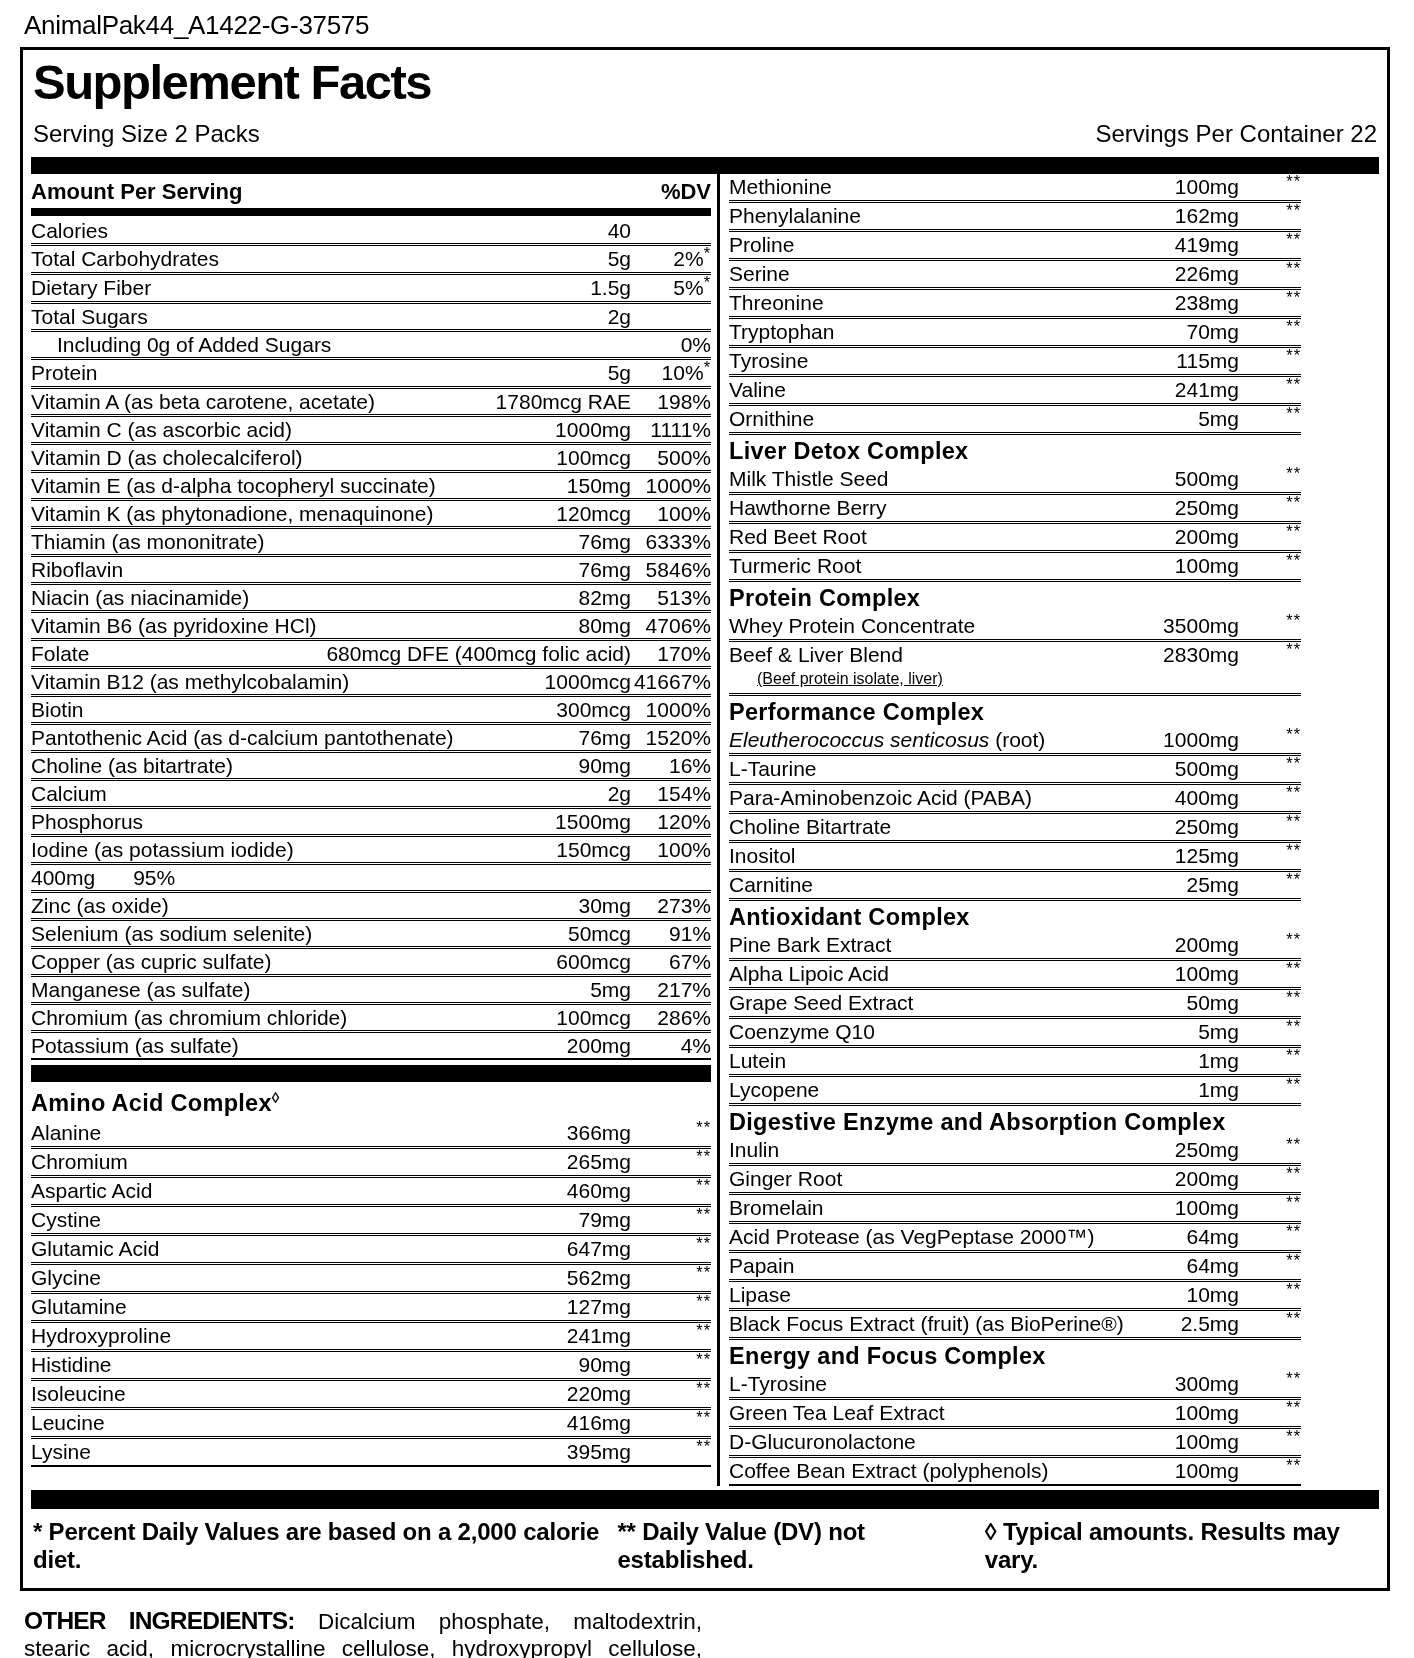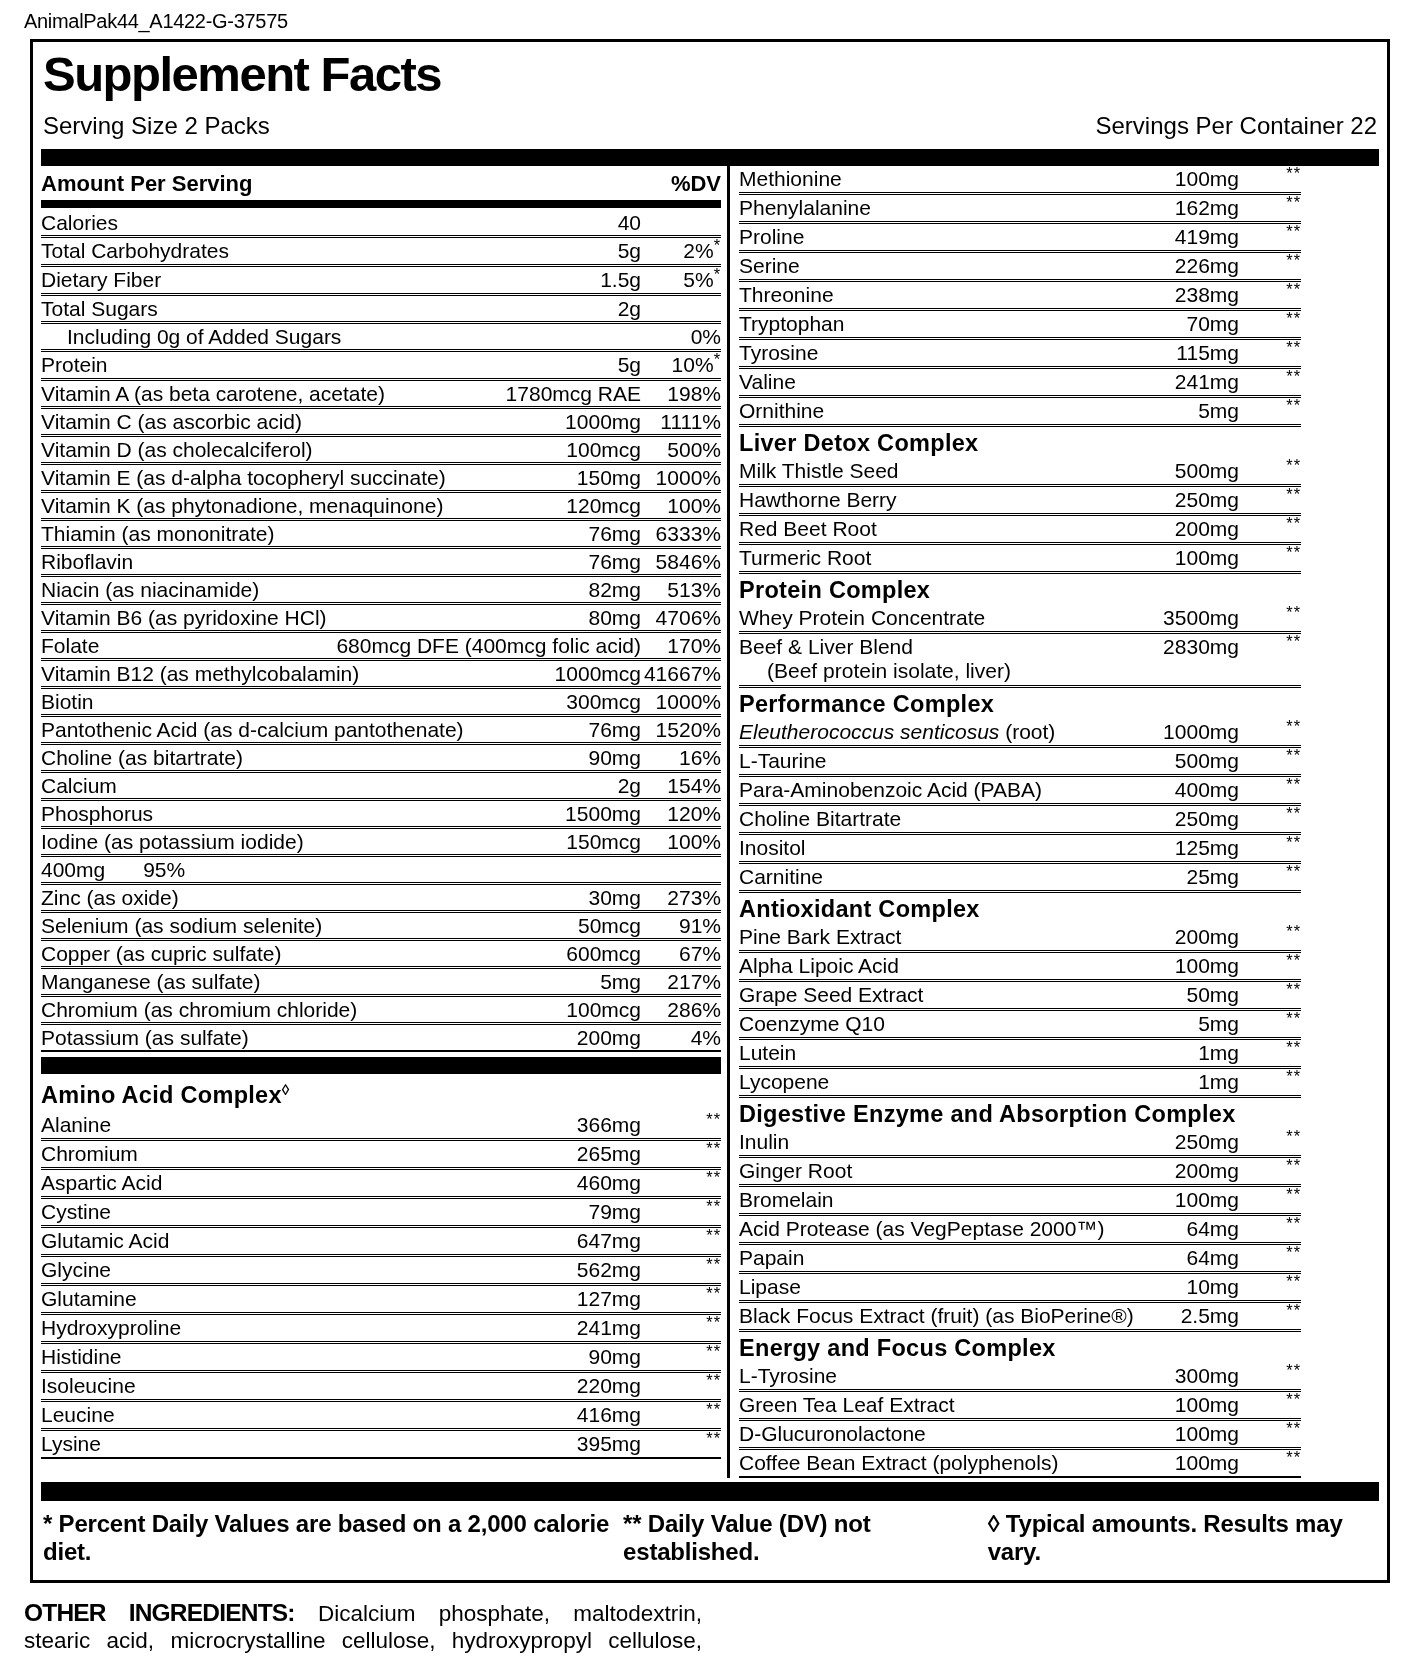--- a/index.html
+++ b/index.html
@@ -1,23 +1,23 @@
 <!DOCTYPE html>
 <html><head>
 <meta charset="utf-8">
 <style>
   html,body { margin:0; padding:0; background:#fff; color:#000; }
   body {
     width:1414px; height:1658px; overflow:hidden;
     font-family:"Liberation Sans","DejaVu Sans",sans-serif;
     -webkit-font-smoothing:antialiased;
   }
-  #doc-code { font-size:20px; padding:10px 0 0 24px; letter-spacing:-0.3px; }
-
-  .box { margin:6px 24px 0 30px; border:3px solid #000; padding:0 8px 4px 8px; }
+  #doc-code { font-size:26px; padding:10px 0 0 24px; letter-spacing:-0.3px; }
+
+  .box { margin:6px 24px 0 20px; border:3px solid #000; padding:0 8px 4px 8px; }
 
   .title { font-size:49px; font-weight:bold; letter-spacing:-1.5px; padding:4px 0 0 2px; }
   .serving-row { display:flex; justify-content:space-between; font-size:24px; padding:10px 2px 9px 2px; }
 
   .bar-thick { height:17px; background:#000; }
 
   .cols { display:flex; align-items:stretch; }
   .colL { flex:0 0 686px; box-sizing:border-box; padding-right:6px; min-width:0; }
   .colR { flex:1 1 auto; border-left:3px solid #000; box-sizing:border-box; padding:0 78px 0 9px; min-width:0; }
 
@@ -26,21 +26,21 @@
 
   .rowwrap { border-top:3px double #000; }
   .rowwrap.first { border-top:none; }
   .rowwrap.lastline { border-bottom:2px solid #000; }
   .row { display:flex; align-items:baseline; font-size:21px; line-height:22px; padding:2px 0 1px; }
   .row.indent .cname { padding-left:26px; }
   .cname { flex:1 1 auto; white-space:nowrap; }
   .camount { white-space:nowrap; }
   .cdv { flex:0 0 80px; text-align:right; white-space:nowrap; }
   .colR .cdv { flex-basis:62px; }
-  .subline { font-size:21px; line-height:22px; padding:0 0 3px 28px; }
+  .subline { font-size:16px; line-height:22px; padding:0 0 3px 28px;text-decoration:underline; }
   .star { font-size:0.78em; position:relative; top:-0.42em; letter-spacing:1px; }
 
   .bar-sep { height:17px; background:#000; margin:5px 0 5px; }
   .sechead { font-weight:bold; font-size:23.5px; line-height:25px; padding:4px 0 2px; border-top:3px double #000; letter-spacing:0.3px; }
   .sechead.first { border-top:none; }
   .diamond { font-size:0.65em; position:relative; top:-0.55em; }
 
   .bar-bottom { height:19px; background:#000; margin-top:4px; }
   .footnote { display:flex; justify-content:space-between; font-weight:bold; font-size:24px; padding:9px 4px 10px 2px; letter-spacing:-0.2px; }
 

